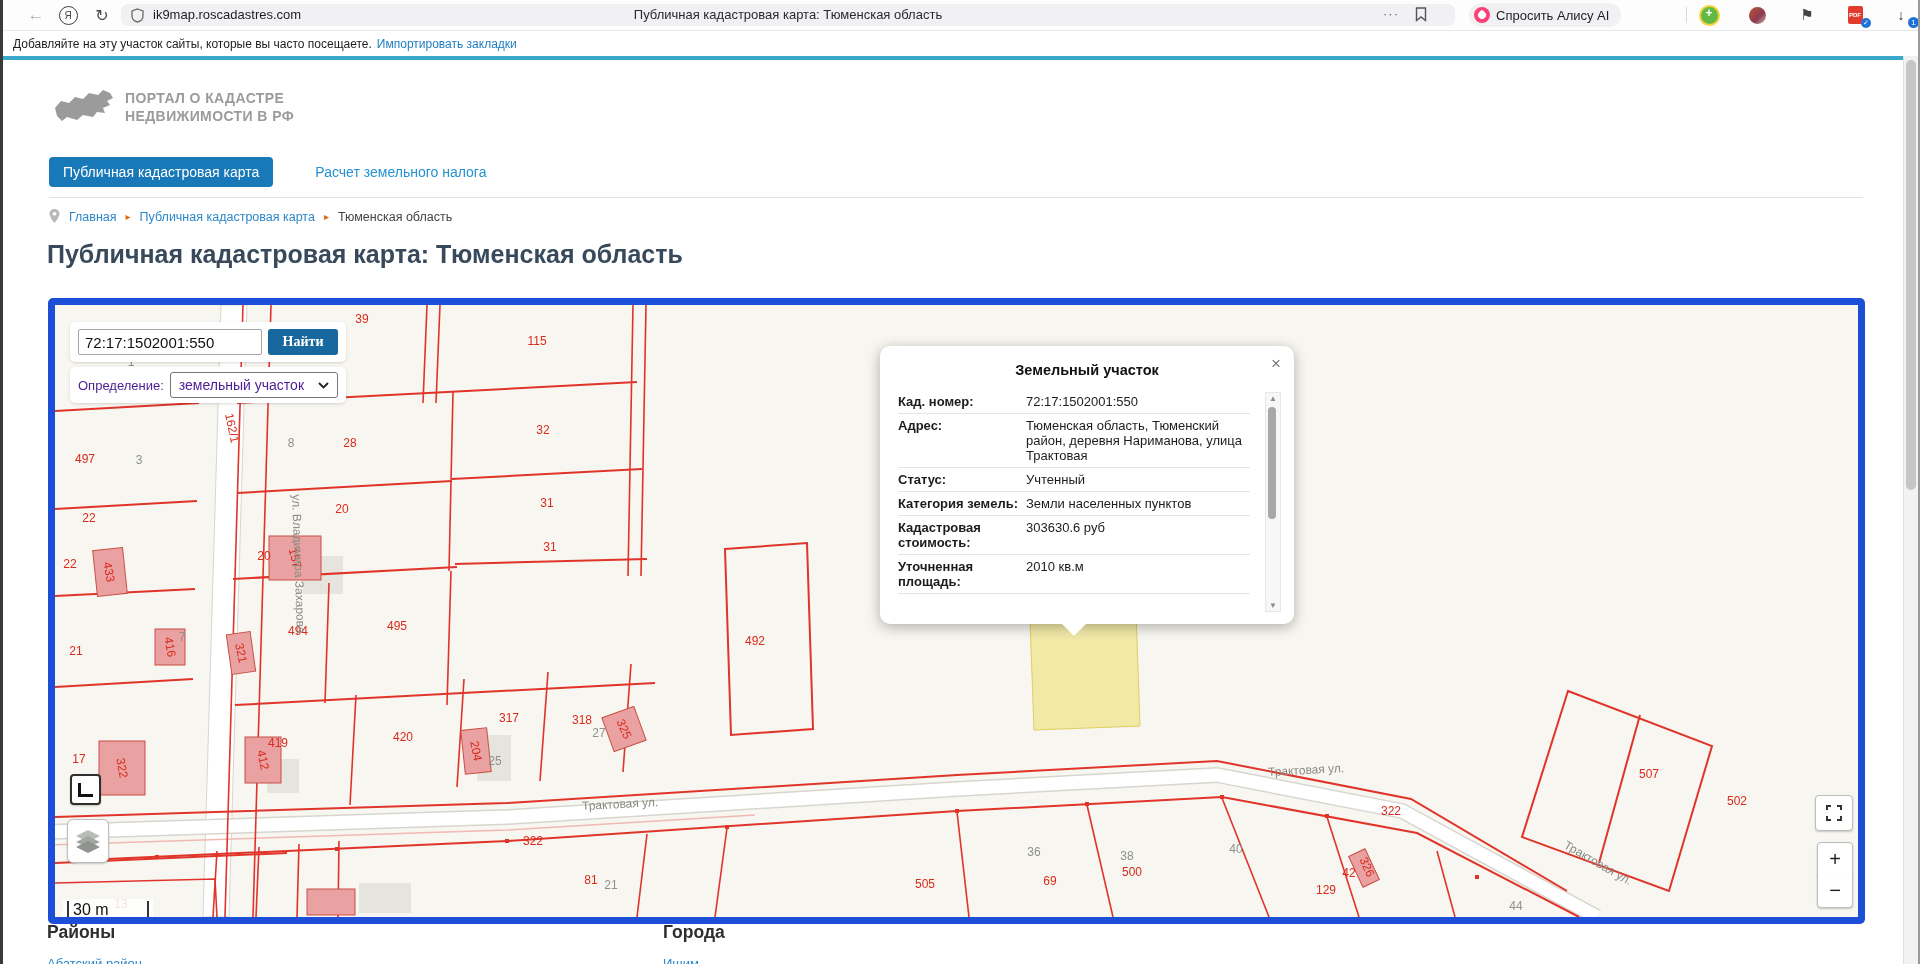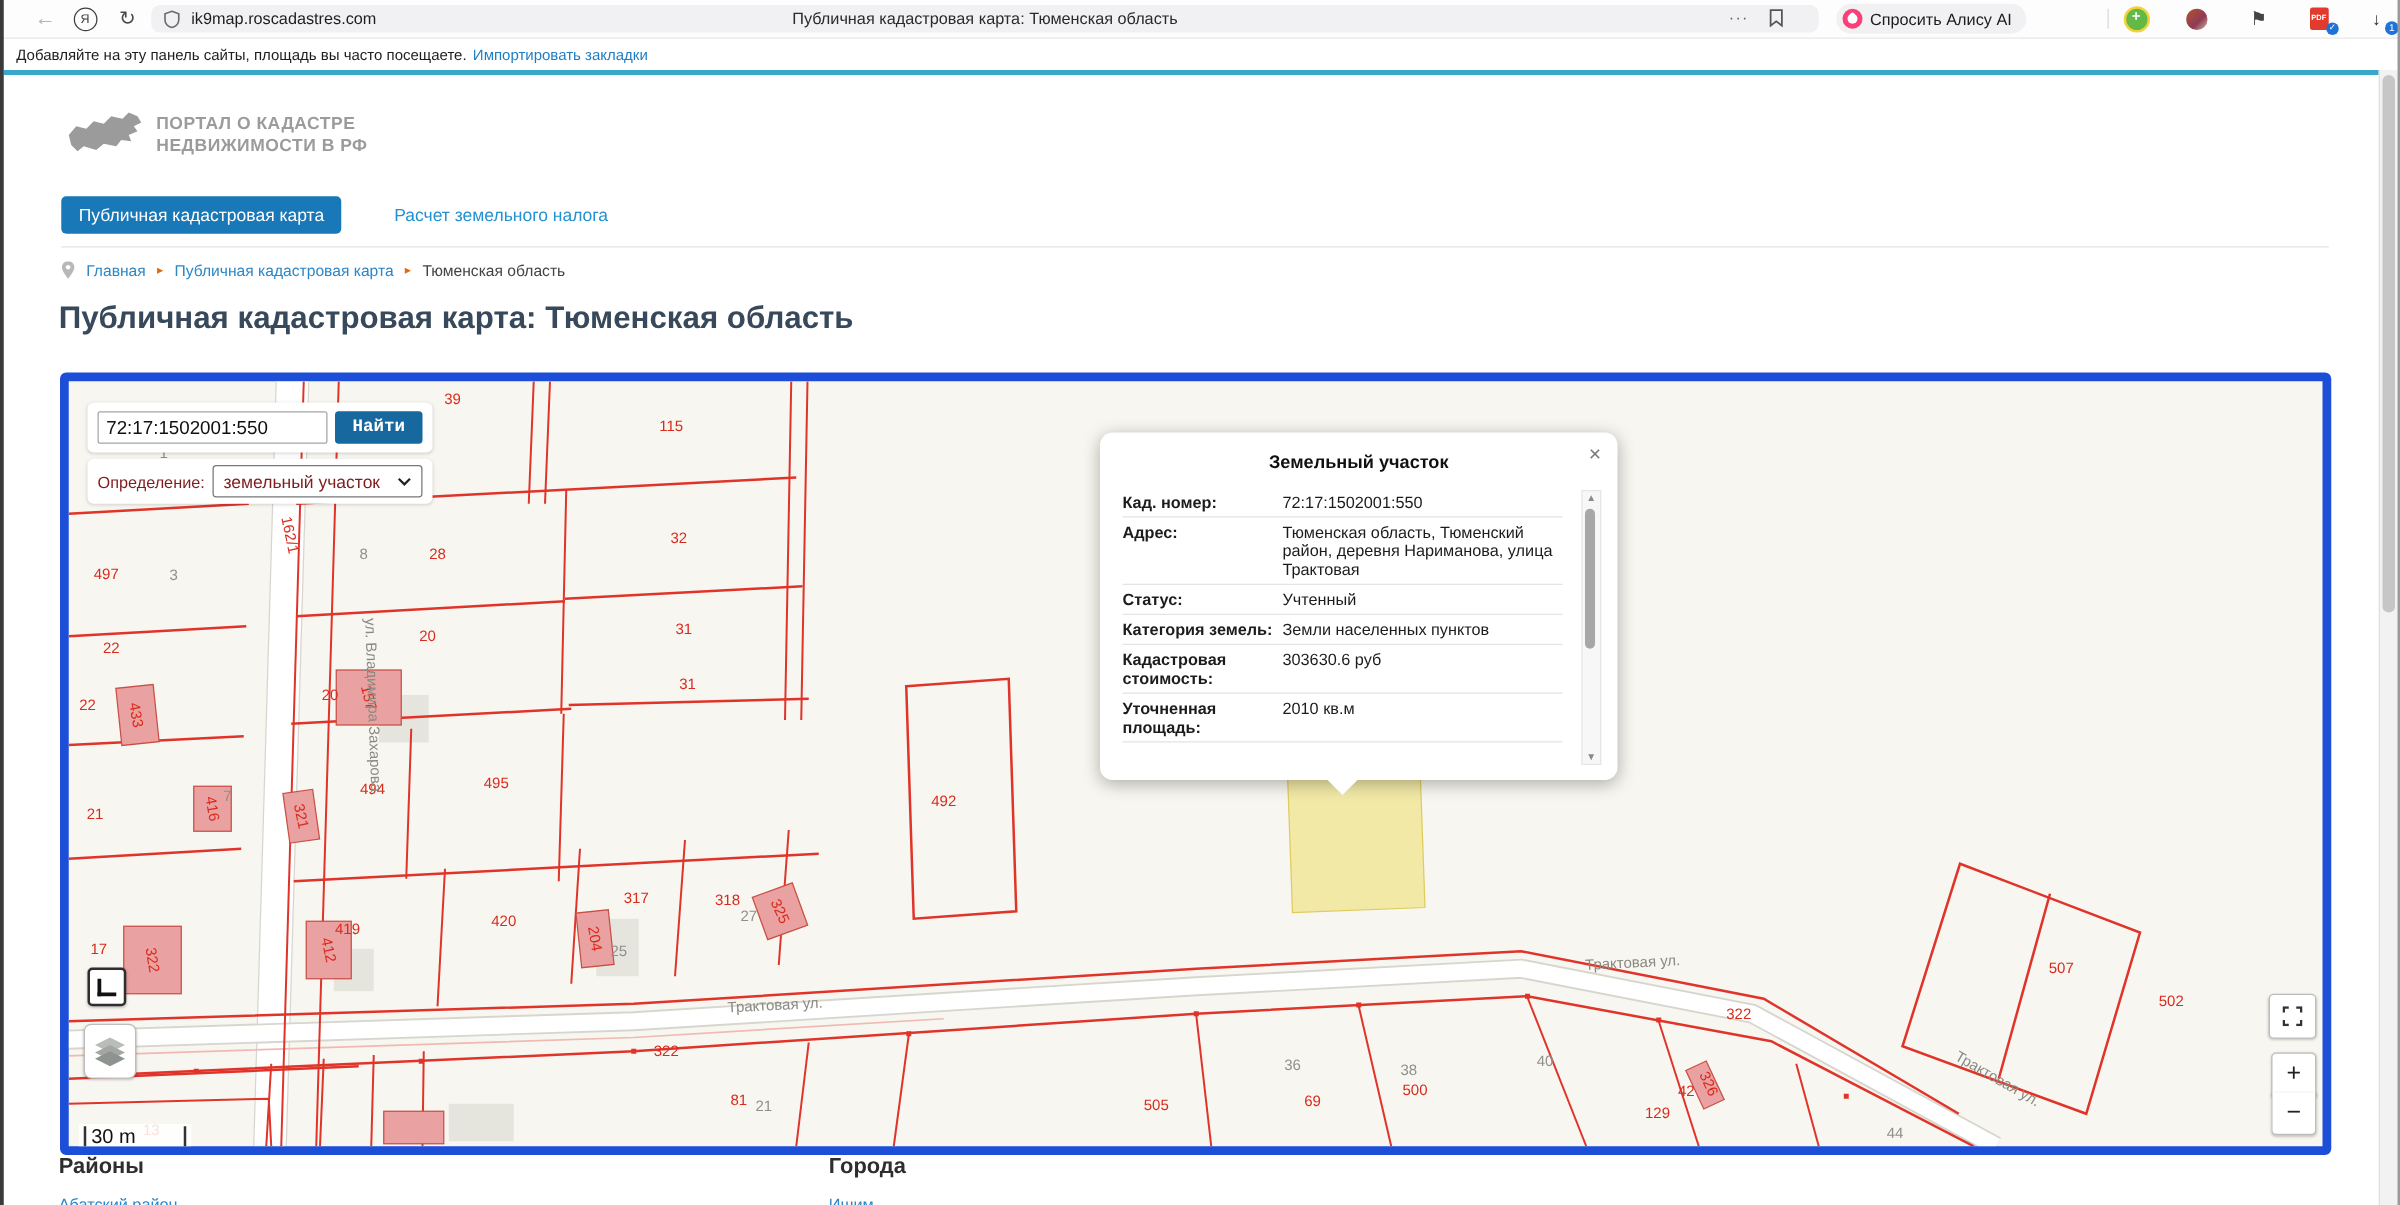--- a/index.html
+++ b/index.html
@@ -59,22 +59,22 @@
   .page-title{position:absolute;left:44px;top:180px;font-size:25px;font-weight:600;color:#37495a;}
   
   .map{position:absolute;left:45px;top:238px;width:1803px;height:612px;background:#f7f6f0;border:7px solid #1d4ed8;border-radius:5px;overflow:hidden;}
   .map svg.canvas{position:absolute;left:0;top:0;}
   .mlabel{position:absolute;font-size:12px;white-space:nowrap;transform:translate(-50%,-50%);pointer-events:none;}
   .mlabel.red{color:#da2a1c;}
   .mlabel.gray{color:#8f8f8d;}
   .street{position:absolute;font-size:12px;color:#8a8a82;white-space:nowrap;transform-origin:center;pointer-events:none;}
   .searchbox{position:absolute;left:15px;top:17px;background:#fff;border-radius:5px;padding:7px 8px;display:flex;gap:6px;box-shadow:0 1px 3px rgba(0,0,0,.15);}
   .searchbox input{width:170px;height:24px;border:1px solid #a5a5a5;border-radius:2px;font-size:15px;padding:0 6px;color:#111;font-family:inherit;}
-  .btn-find{width:70px;height:26px;background:#17689f;color:#fff;border:none;border-radius:3px;font-size:14px;font-weight:bold;font-family:Liberation Mono, monospace;}
-  .defbox{position:absolute;left:15px;top:62px;background:#fff;border-radius:5px;padding:5px 8px;display:flex;align-items:center;gap:6px;box-shadow:0 1px 3px rgba(0,0,0,.15);font-size:13px;color:#7f1d1d;}
+  .btn-find{width:70px;height:26px;background:#17689f;color:#fff;border:none;border-radius:3px;font-size:14px;font-weight:bold;font-family:Liberation Serif, serif;}
+  .defbox{position:absolute;left:15px;top:62px;background:#fff;border-radius:5px;padding:5px 8px;display:flex;align-items:center;gap:6px;box-shadow:0 1px 3px rgba(0,0,0,.15);font-size:13px;color:#4c1d95;}
   .defsel{border:1px solid #777;border-radius:3px;height:24px;display:flex;align-items:center;gap:14px;padding:0 8px;font-size:14px;background:#fff;}
   .ctl{position:absolute;background:#fff;border:1px solid #bdbdbd;border-radius:4px;box-shadow:0 1px 2px rgba(0,0,0,.2);display:flex;align-items:center;justify-content:center;}
   .ctl-measure{left:15px;top:469px;width:27px;height:27px;border:2px solid #2e2e2e;border-radius:4px;}
   .ctl-measure span{display:block;width:12px;height:11px;border-left:3px solid #111;border-bottom:3px solid #111;}
   .ctl-layers{left:12px;top:514px;width:40px;height:42px;border-radius:6px;}
   .scalebar{position:absolute;left:8px;top:594px;width:82px;background:rgba(255,255,255,.85);padding:2px 4px;font-size:16px;color:#111;}
   .scale-top{border-left:2px solid #333;border-right:2px solid #333;border-bottom:2px solid #333;padding:0 4px 1px;}
   .scale-bot{border-left:2px solid #333;border-right:2px solid #333;padding:1px 4px 0;}
   .ctl-fs{left:1760px;top:490px;width:36px;height:34px;}
   .ctl-zin{left:1762px;top:537px;width:34px;height:33px;border-radius:4px 4px 0 0;font-size:20px;color:#222;}
@@ -142,21 +142,21 @@
     <span class="pdf-body">PDF</span>
     <span class="pdf-chk">✓</span>
   </div>
   <div class="ext ext-dl">
     <span>↓</span>
     <span class="dl-badge">1</span>
   </div>
 </div>
 
 <div class="bookmarks">
-  <span class="bm-text">Добавляйте на эту панель сайты, площадь вы часто посещаете.</span>
+  <span class="bm-text">Добавляйте на эту участок сайты, которые вы часто посещаете.</span>
   <span class="bm-link">Импортировать закладки</span>
 </div>
 
 <div class="scrollbar">
   <div class="scroll-thumb"></div>
 </div>
 
 <div class="page">
 
   <div class="logo">

